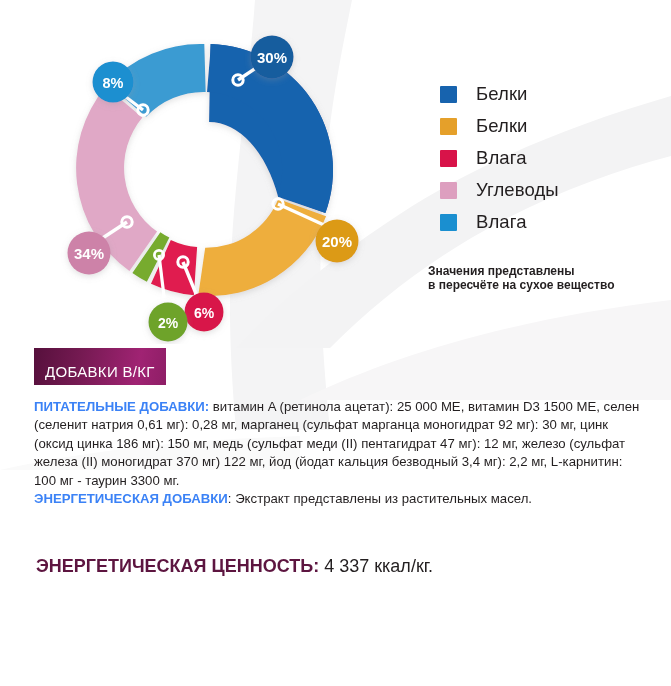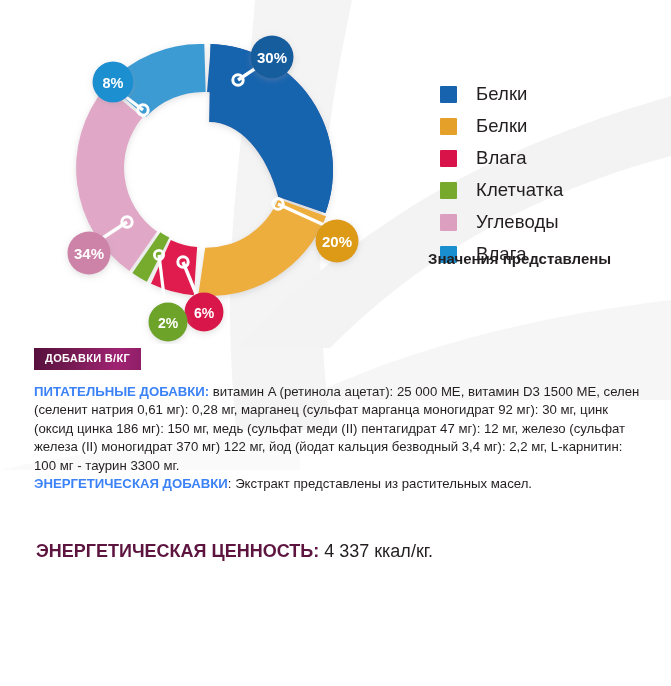--- a/index.html
+++ b/index.html
@@ -61,44 +61,44 @@
   .legend-label {
     margin-left: 19px;
     font-size: 18.5px;
     color: #221e1f;
     letter-spacing: 0.1px;
     white-space: nowrap;
   }
   #legend-note {
     position: absolute;
     left: 428px;
-    top: 252px;
+    top: 264px;
     z-index: 3;
-    font-size: 15px;
+    font-size: 12px;
     font-weight: bold;
     line-height: 14px;
     color: #231f20;
   }
 
   
   #content {
     position: absolute;
     left: 0;
     top: 348px;
     width: 671px;
     z-index: 3;
   }
   .section-badge {
     display: inline-block;
     background: linear-gradient(100deg, #56103c 0%, #751a52 35%, #a02373 78%, #8e1e66 100%);
     color: #ffffff;
-    font-size: 11px;
-    font-weight: bold;
+    font-size: 15px;
+    font-weight: normal;
     letter-spacing: 0.3px;
-    padding: 5px 11px 6px 11px;
+    padding: 16px 11px 6px 11px;
     line-height: 1;
   }
   .body-text {
     font-size: 13.2px;
     line-height: 18.4px;
     color: #231f20;
     width: 606px;
   }
   .body-text b {
     color: #3b82f6;
@@ -245,35 +245,32 @@
   </div>
   <div class="legend-row">
     <span class="legend-swatch" style="background:#e5a02a"></span>
     <span class="legend-label">Белки</span>
   </div>
   <div class="legend-row">
     <span class="legend-swatch" style="background:#d81349"></span>
     <span class="legend-label">Влага</span>
   </div>
   <div class="legend-row">
-    <span class="legend-swatch" style="background:#76a92c"></span>
-    <span class="legend-label">Клетчатка</span>
-  </div>
-  <div class="legend-row">
     <span class="legend-swatch" style="background:#dd9fbf"></span>
     <span class="legend-label">Углеводы</span>
   </div>
   <div class="legend-row">
     <span class="legend-swatch" style="background:#1a8fd0"></span>
     <span class="legend-label">Влага</span>
   </div>
 </div>
 
 <div id="legend-note">
   <div>Значения представлены</div>
+  <div>в пересчёте на сухое вещество</div>
 </div>
 
 <div id="content">
 
   <div class="badge-wrap-1">
     <span class="section-badge">ДОБАВКИ В/КГ</span>
   </div>
 
   <p class="body-text additives-block">
     <b>ПИТАТЕЛЬНЫЕ ДОБАВКИ:</b><span> витамин A (ретинола ацетат): 25 000 МЕ, витамин D3 1500 МЕ, селен (селенит натрия 0,61 мг): 0,28 мг, марганец (сульфат марганца моногидрат 92 мг): 30 мг, цинк (оксид цинка 186 мг): 150 мг, медь (сульфат меди (II) пентагидрат 47 мг): 12 мг, железо (сульфат железа (II) моногидрат 370 мг) 122 мг, йод (йодат кальция безводный 3,4 мг): 2,2 мг, L-карнитин: 100 мг - таурин 3300 мг.</span><br>

